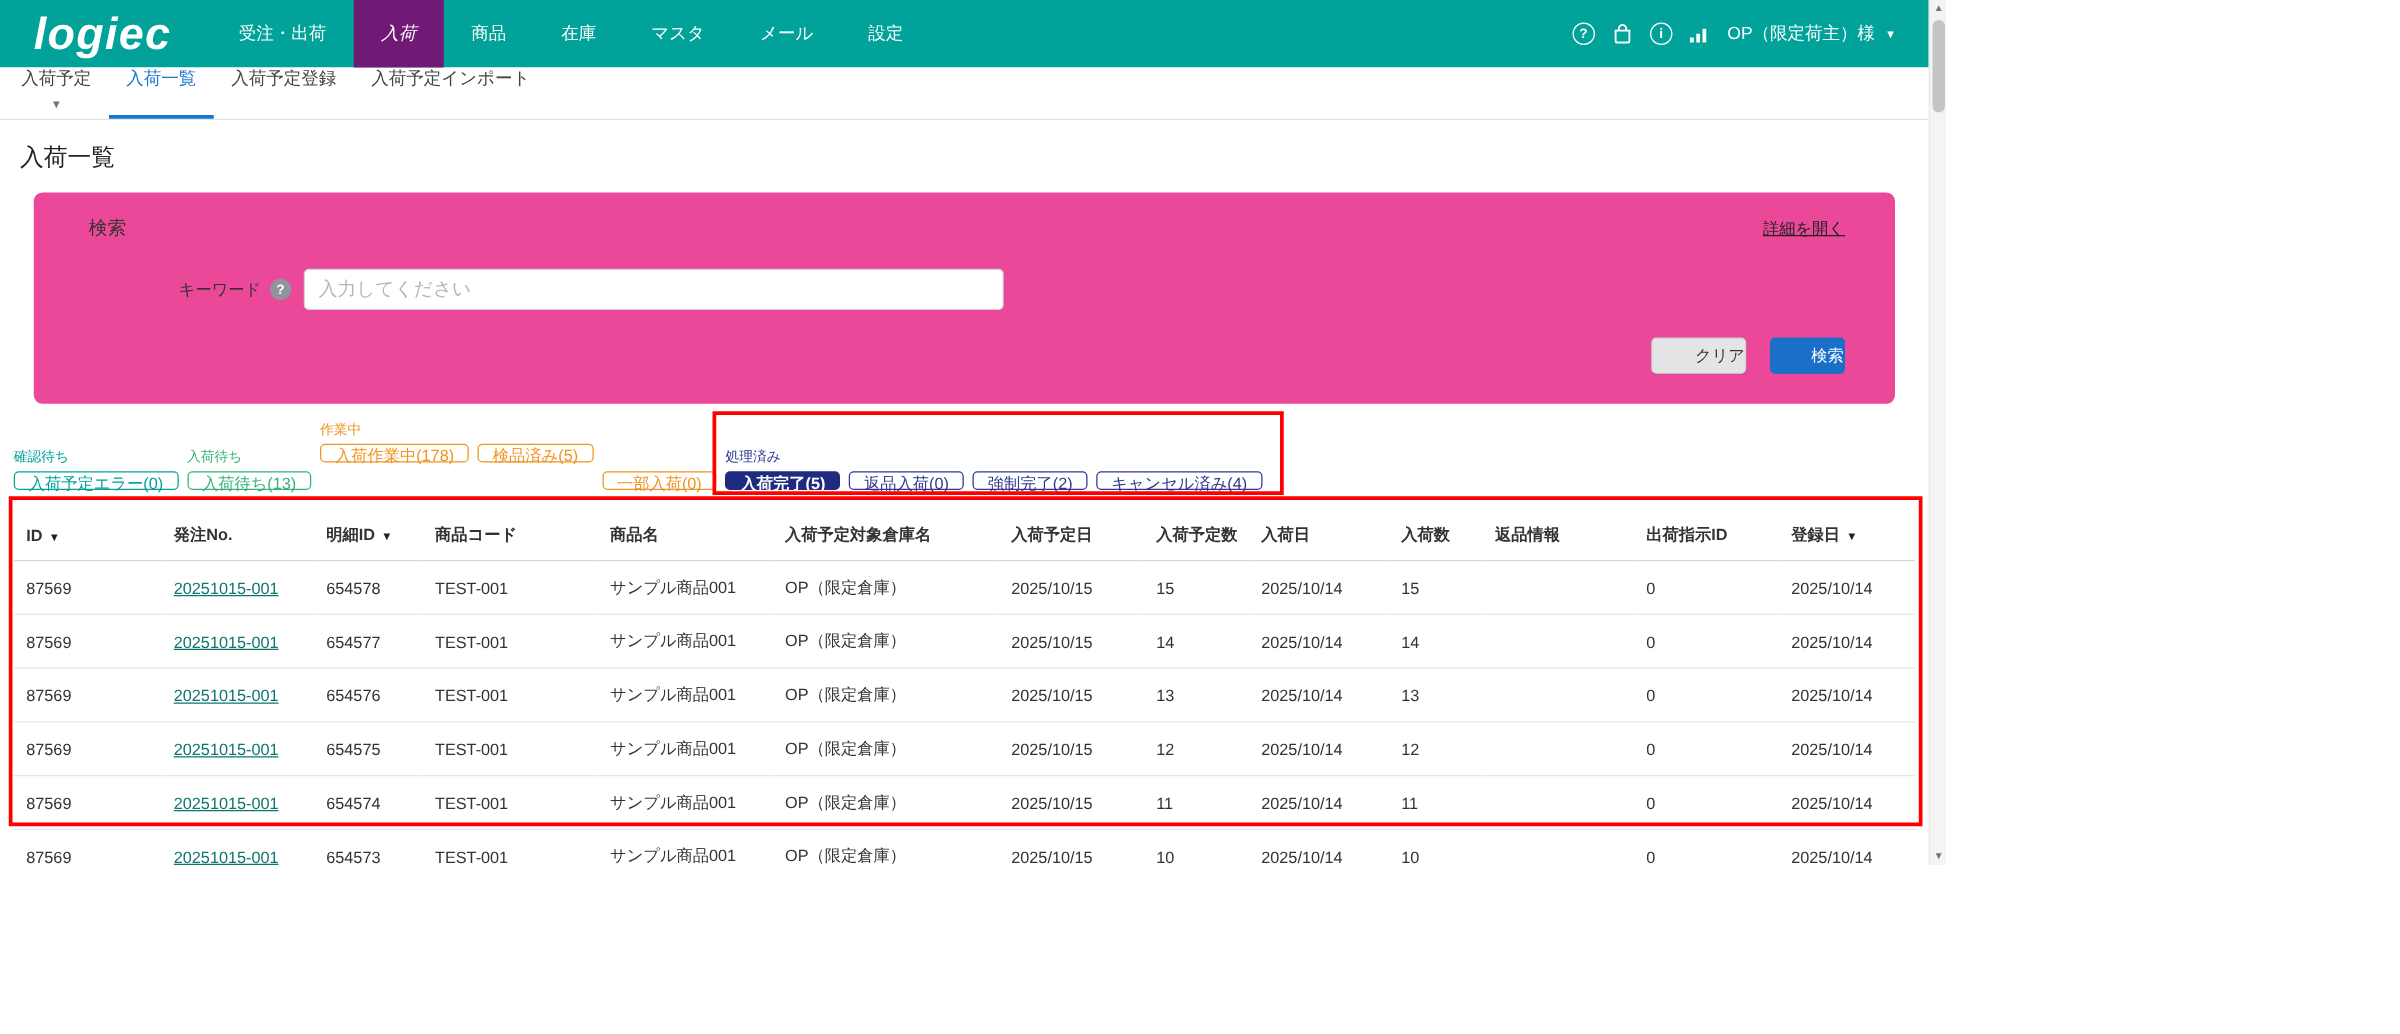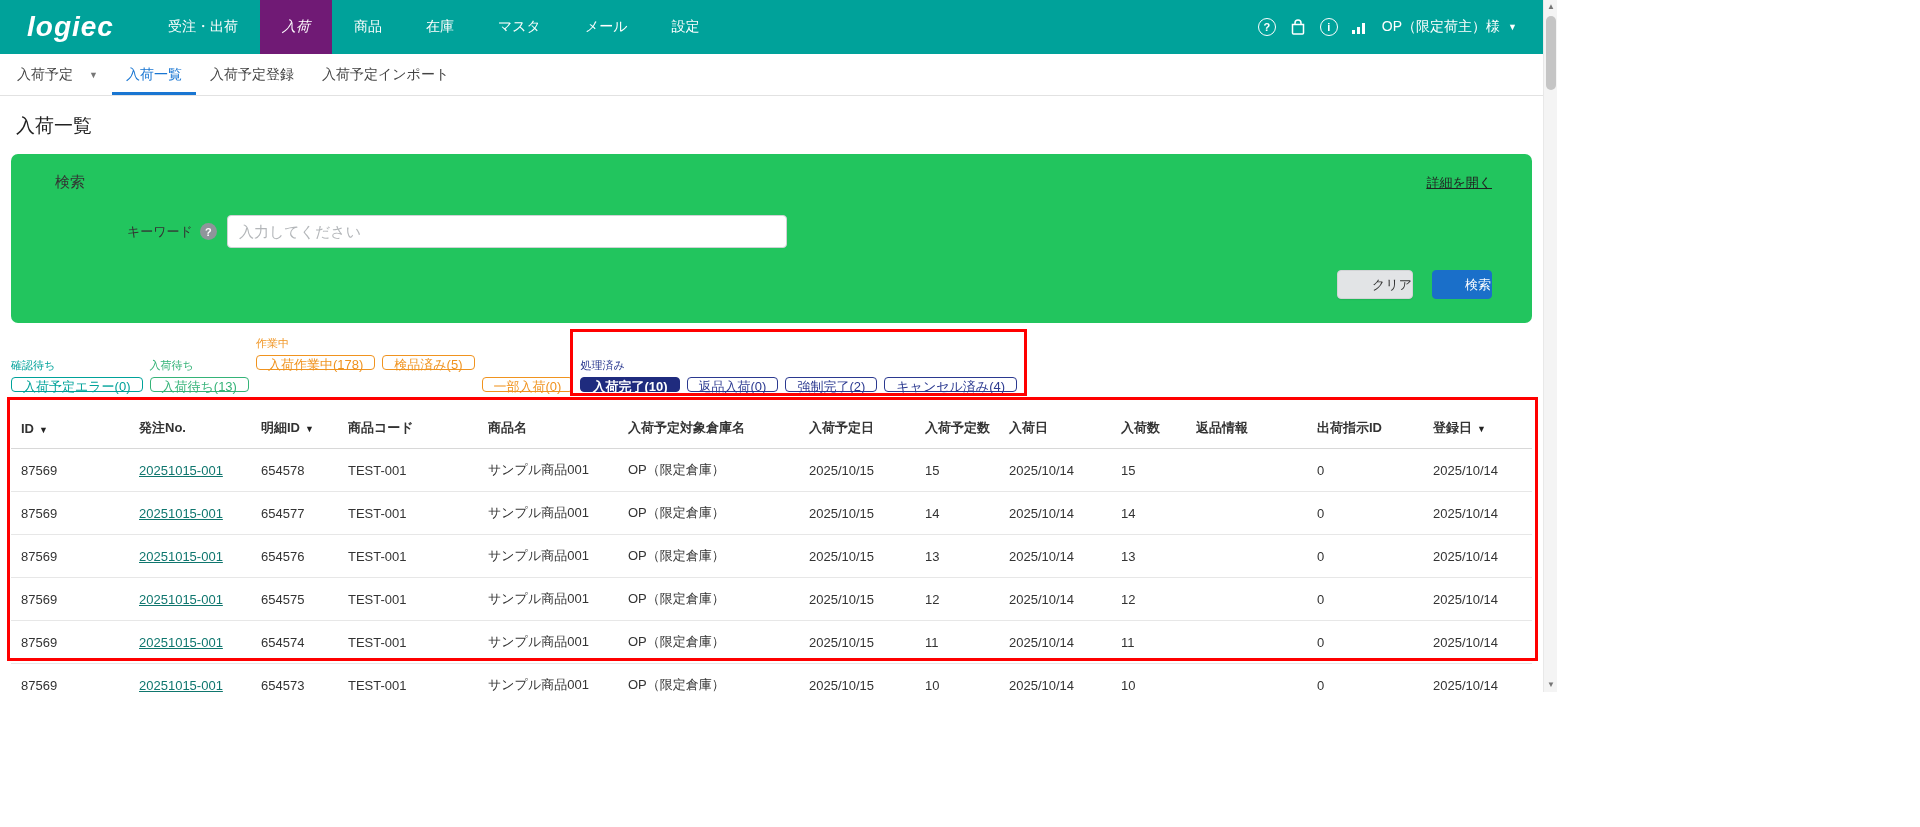--- a/index.html
+++ b/index.html
@@ -7,40 +7,40 @@
   body {
     width:1920px; height:827px; position:relative; overflow:hidden;
     font-family:"Liberation Sans","DejaVu Sans",sans-serif;
     color:#333;
   }
   .viewport { position:absolute; left:0; top:0; width:1557px; height:692px; background:#fff; overflow:hidden; }
   .page { width:1543px; }
 
   
   .navbar { height:54px; background:#00a29a; display:flex; align-items:center; color:#fff; padding-right:26px; }
-  .logo { font-size:28px; font-weight:bold; font-style:italic; letter-spacing:1px; padding:0 32px 0 27px; line-height:54px; }
+  .logo { font-size:36px; font-weight:bold; font-style:italic; letter-spacing:1px; padding:0 32px 0 27px; line-height:54px; }
   .nav-menu { display:flex; height:100%; }
   .nav-item { padding:0 22px; display:flex; align-items:center; font-size:14px; cursor:pointer; white-space:nowrap; }
   .nav-item.active { background:#701a75;font-style:italic; }
   .nav-right { margin-left:auto; display:flex; align-items:center; gap:13px; font-size:14px; }
   .icon-circle { width:18px; height:18px; border:1.5px solid #fff; border-radius:50%; display:flex; align-items:center; justify-content:center; font-size:11px; font-weight:bold; line-height:1; }
   .user-menu { display:flex; align-items:center; gap:8px; cursor:pointer; white-space:nowrap; }
   .caret { font-size:9px; line-height:1; }
 
   
   .subnav { height:42px; border-bottom:1px solid #e2e2e2; display:flex; padding-left:3px; background:#fff; }
-  .subnav-item { padding:0 14px; display:flex; align-items:center; gap:16px; font-size:14px; color:#444; cursor:pointer; white-space:nowrap; }
+  .subnav-item { padding:0 14px; display:flex; align-items:center; gap:6px; font-size:14px; color:#444; cursor:pointer; white-space:nowrap;flex-direction:column; }
   .subnav-item.active { color:#1976d2; box-shadow:inset 0 -3px 0 #1976d2; }
   .subnav-caret { font-size:9px; color:#777; }
 
   
   .page-title { font-size:19px; font-weight:500; color:#222; padding:17px 16px 15px 16px; }
 
   
-  .search-panel { margin:0 11px; background:#22c55e; border-radius:7px; padding:19px 40px 24px 44px; }
+  .search-panel { margin:0 27px; background:#ec4899; border-radius:7px; padding:19px 40px 24px 44px; }
   .search-head { display:flex; justify-content:space-between; align-items:center; }
   .search-title { font-size:15px; color:#333; }
   .detail-link { font-size:13px; color:#222; text-decoration:underline; cursor:pointer; }
   .keyword-row { display:flex; align-items:center; margin-top:23px; padding-left:72px; }
   .keyword-label { font-size:13px; color:#333; }
   .q-icon { width:17px; height:17px; border-radius:50%; background:#8f959b; color:#fff; font-size:11px; font-weight:bold; display:flex; align-items:center; justify-content:center; margin:0 10px 0 7px; }
   .keyword-input { width:560px; height:33px; border:1px solid #cfd2d5; border-radius:4px; background:#fff; padding:0 11px; font-size:15px; color:#333; font-family:inherit; }
   .keyword-input::placeholder { color:#b3b6b9; }
   .search-actions { display:flex; justify-content:flex-end; gap:19px; margin-top:22px; }
   .btn { height:29px; border-radius:4px; font-size:13px; cursor:pointer; font-family:Liberation Serif, serif;text-align:right; }
@@ -163,21 +163,21 @@
           <div class="group-label" style="color: rgb(240, 147, 31);">作業中</div>
           <div class="group-buttons">
             <button class="filter-btn" style="border-color: rgb(240, 147, 31); color: rgb(240, 147, 31);">入荷作業中(178)</button>
             <button class="filter-btn" style="border-color: rgb(240, 147, 31); color: rgb(240, 147, 31);">検品済み(5)</button>
             <button class="filter-btn" style="border-color: rgb(240, 147, 31); color: rgb(240, 147, 31); margin-top: 22px;">一部入荷(0)</button>
           </div>
         </div>
         <div class="filter-group">
           <div class="group-label" style="color: rgb(43, 57, 144);">処理済み</div>
           <div class="group-buttons">
-            <button class="filter-btn selected" style="background: rgb(31, 43, 126); border-color: rgb(31, 43, 126); color: rgb(255, 255, 255);">入荷完了(10)</button>
+            <button class="filter-btn selected" style="background: rgb(31, 43, 126); border-color: rgb(31, 43, 126); color: rgb(255, 255, 255);">入荷完了(5)</button>
             <button class="filter-btn" style="border-color: rgb(43, 57, 144); color: rgb(43, 57, 144);">返品入荷(0)</button>
             <button class="filter-btn" style="border-color: rgb(43, 57, 144); color: rgb(43, 57, 144);">強制完了(2)</button>
             <button class="filter-btn" style="border-color: rgb(43, 57, 144); color: rgb(43, 57, 144);">キャンセル済み(4)</button>
           </div>
         </div>
       </div>
 
     <table class="receipt-table">
       <colgroup>
           <col style="width: 118px;">

